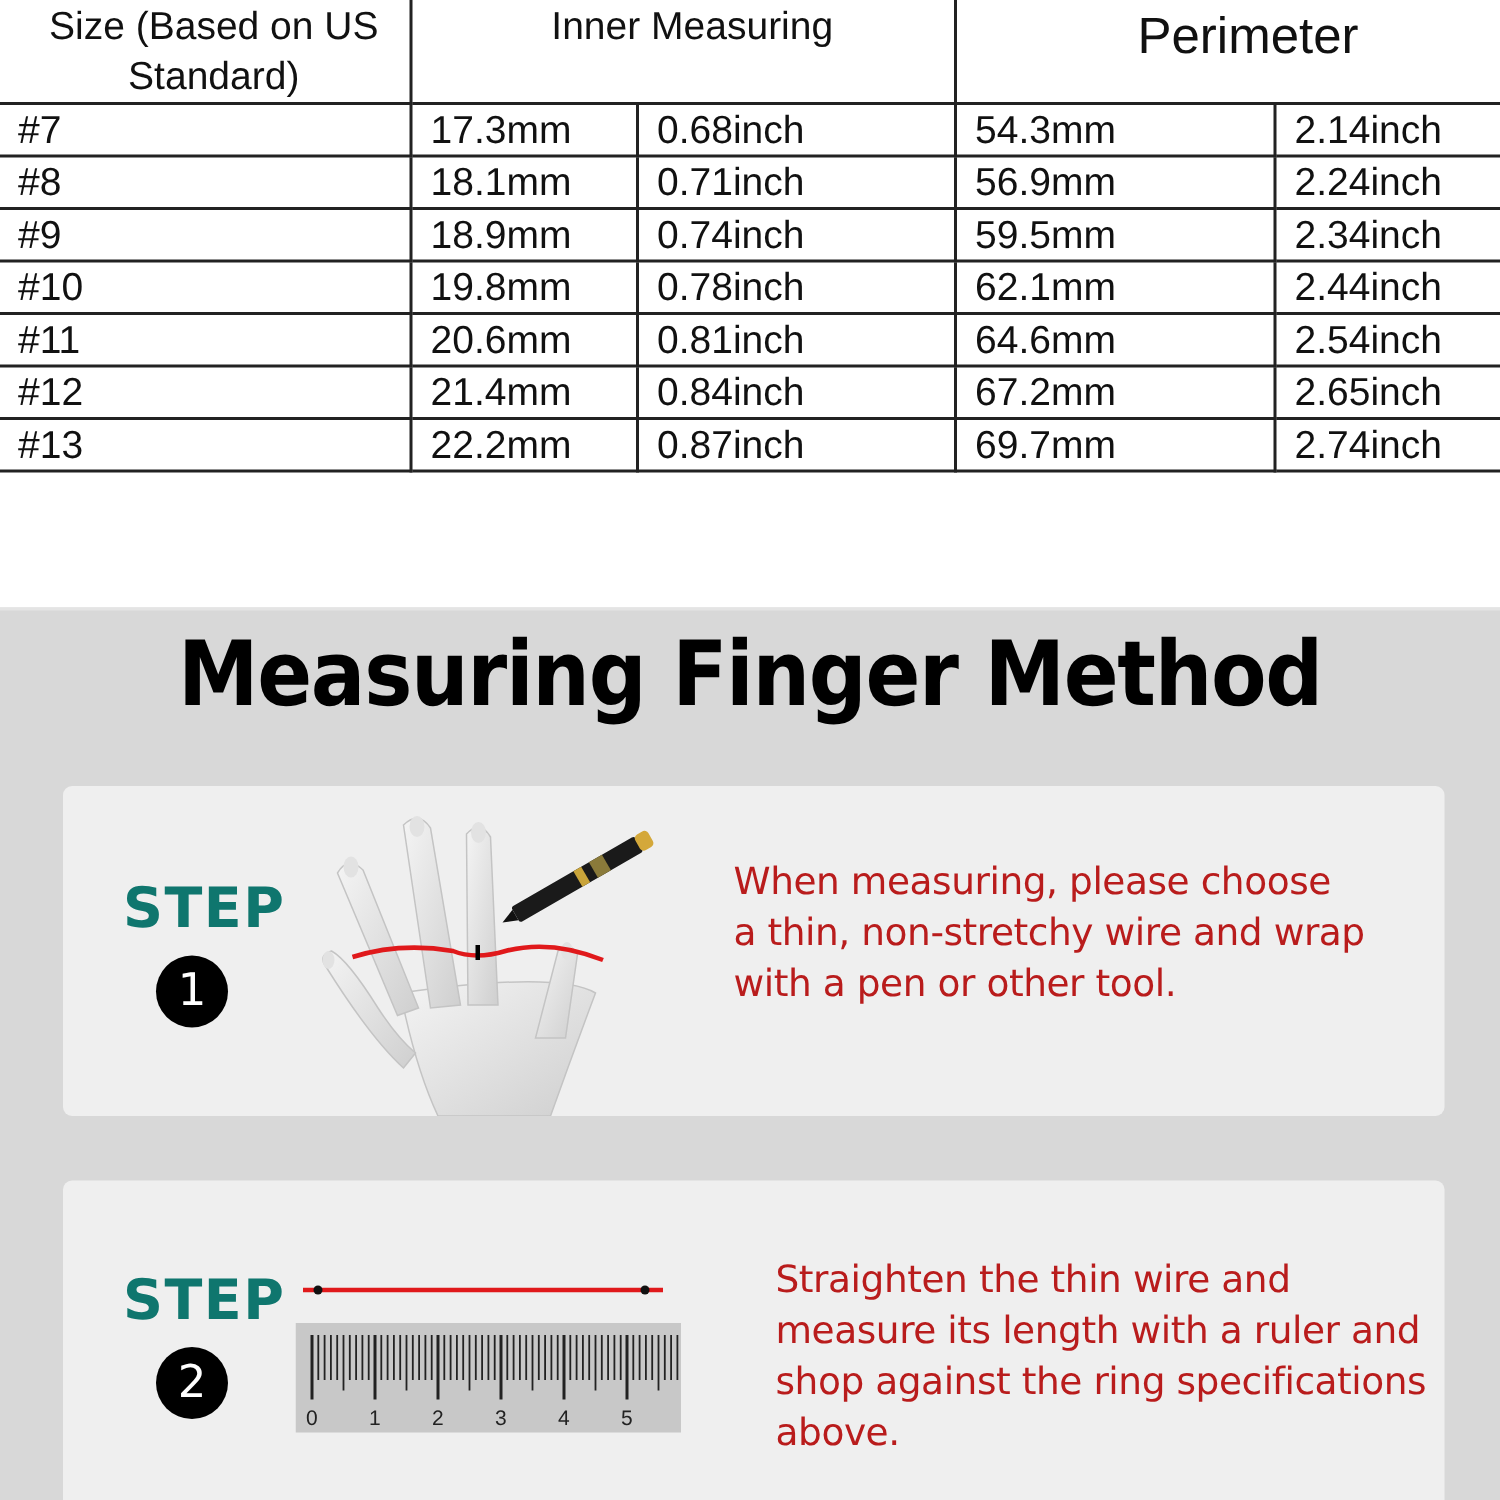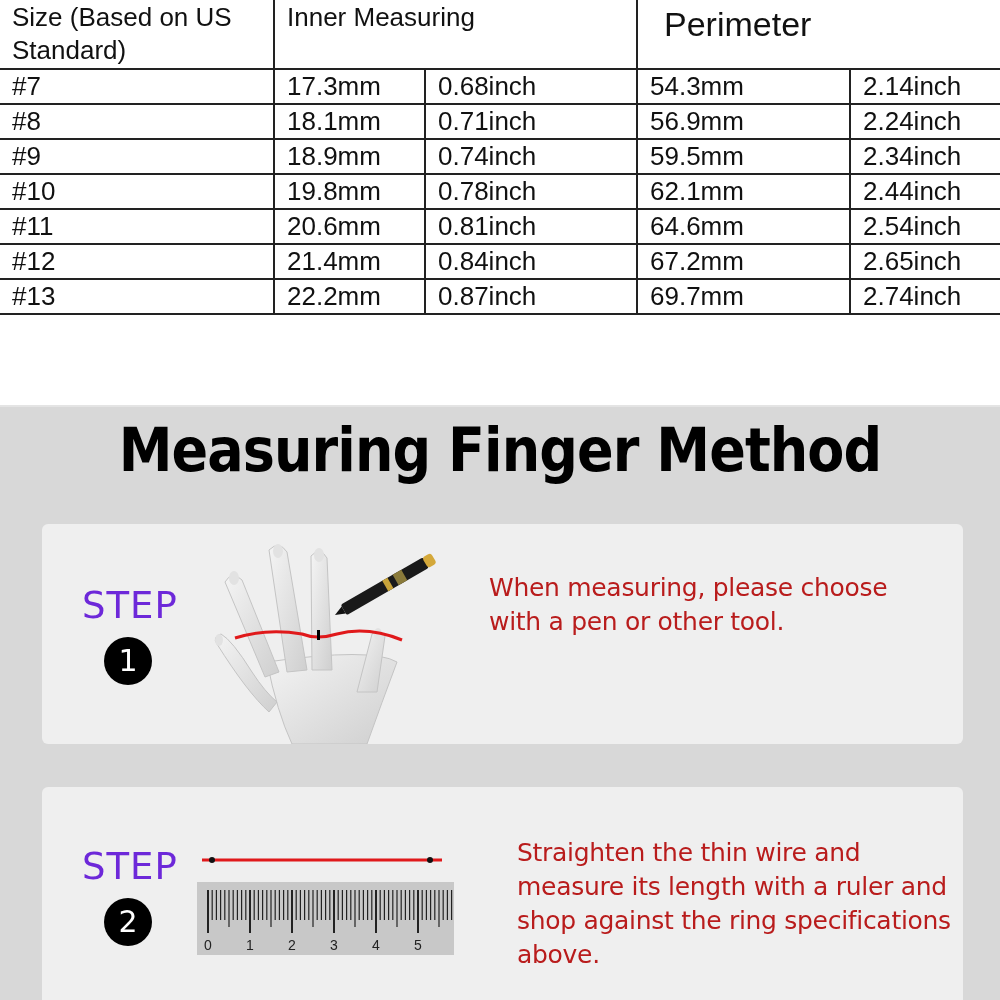--- a/index.html
+++ b/index.html
@@ -12,21 +12,21 @@
   .size-table {
     position: absolute; left: 0; top: 0; width: 1001px;
     border-collapse: collapse; table-layout: fixed;
   }
   .size-table td {
     border: 2px solid #222; padding: 0 0 0 12px;
     font-size: 26px; line-height: 33px; height: 33px;
     vertical-align: top; white-space: nowrap; overflow: hidden;
     color: #111;
   }
-  .size-table tr.head td { height: 67px; line-height: 33px; padding-top: 1px; }
+  .size-table tr.head td { height: 67px; line-height: 33px; padding-top: 1px; text-align: center; }
   .size-table tr.head td.perimeter { font-size: 34px; line-height: 46px; padding-left: 26px; }
   .size-table tr.head td.size-head { white-space: normal; }
   .size-table tr.head td { border-top: 0; }
   .size-table td:first-child { border-left: 0; }
 
   
   .guide {
     position: absolute; left: 0; top: 405px; width: 1000px; height: 595px;
     background: #d8d8d8; border-top: 2px solid #e4e4e4;
   }
@@ -38,22 +38,23 @@
   }
   .card {
     position: absolute; left: 42px; width: 921px; background: #efefef;
     border-radius: 6px;
   }
   .card.step1 { top: 117px; height: 220px; }
   .card.step2 { top: 380px; height: 230px; }
 
   .step-label {
     position: absolute; left: 40px; width: 92px; text-align: center;
-    font-family: "DejaVu Sans", sans-serif; font-size: 37px; color: #6d28d9;
+    font-family: "DejaVu Sans", sans-serif; font-size: 37px; color: #0f766e;
     letter-spacing: 1px;
+    font-weight: bold;
   }
   .card.step1 .step-label { top: 60px; }
   .card.step2 .step-label { top: 58px; }
   .step-num {
     position: absolute; left: 62px; width: 48px; height: 48px; border-radius: 50%;
     background: #000; color: #fff; text-align: center; line-height: 48px;
     font-family: "DejaVu Sans", sans-serif; font-size: 30px;
   }
   .card.step1 .step-num { top: 113px; }
   .card.step2 .step-num { top: 111px; }
@@ -187,20 +188,21 @@
         <polygon points="0,0 10,-4 10,4" fill="#111"></polygon>
         <rect x="10" y="-6" width="95" height="12" rx="2" fill="#1a1a1a"></rect>
         <rect x="58" y="-6" width="6" height="12" fill="#c9a43a"></rect>
         <rect x="70" y="-6" width="10" height="12" fill="#8a7a3a"></rect>
         <rect x="104" y="-6" width="10" height="12" rx="3" fill="#d4a83a"></rect>
       </g>
     </svg>
 
     <div class="step-text">
       <span>When measuring, please choose</span>
+      <span>a thin, non-stretchy wire and wrap</span>
       <span>with a pen or other tool.</span>
     </div>
   </div>
 
   <div class="card step2">
     <div class="step-label">STEP</div>
     <div class="step-num">2</div>
 
     <div class="ruler-illus">
       <svg width="260" height="110" viewBox="0 0 260 110" id="ruler-svg">

